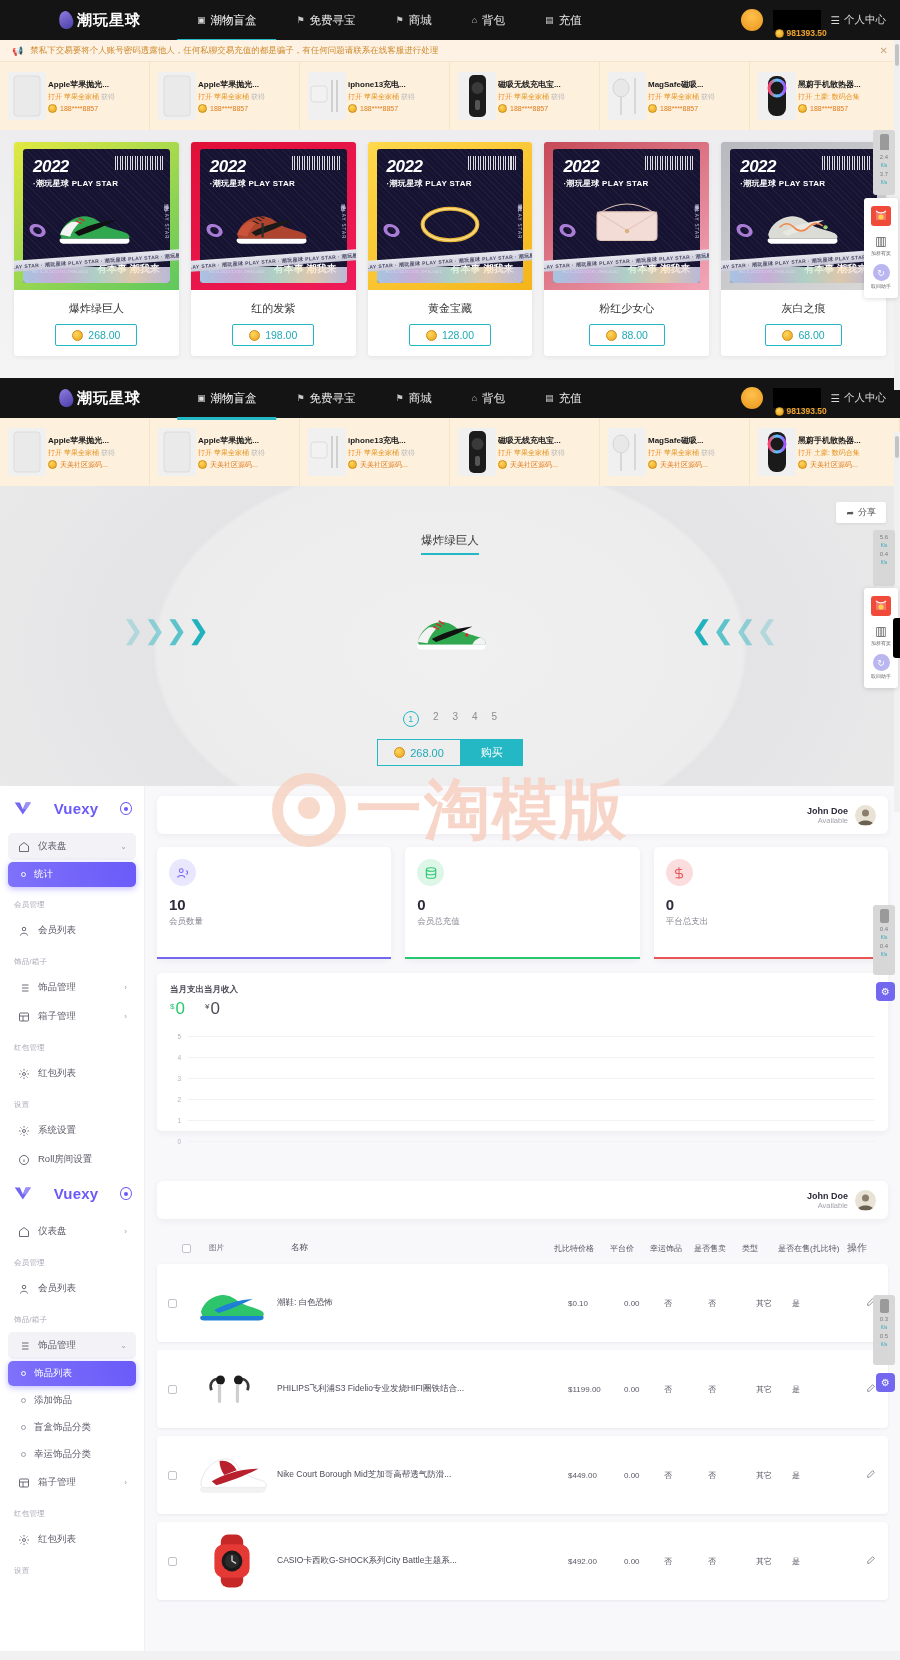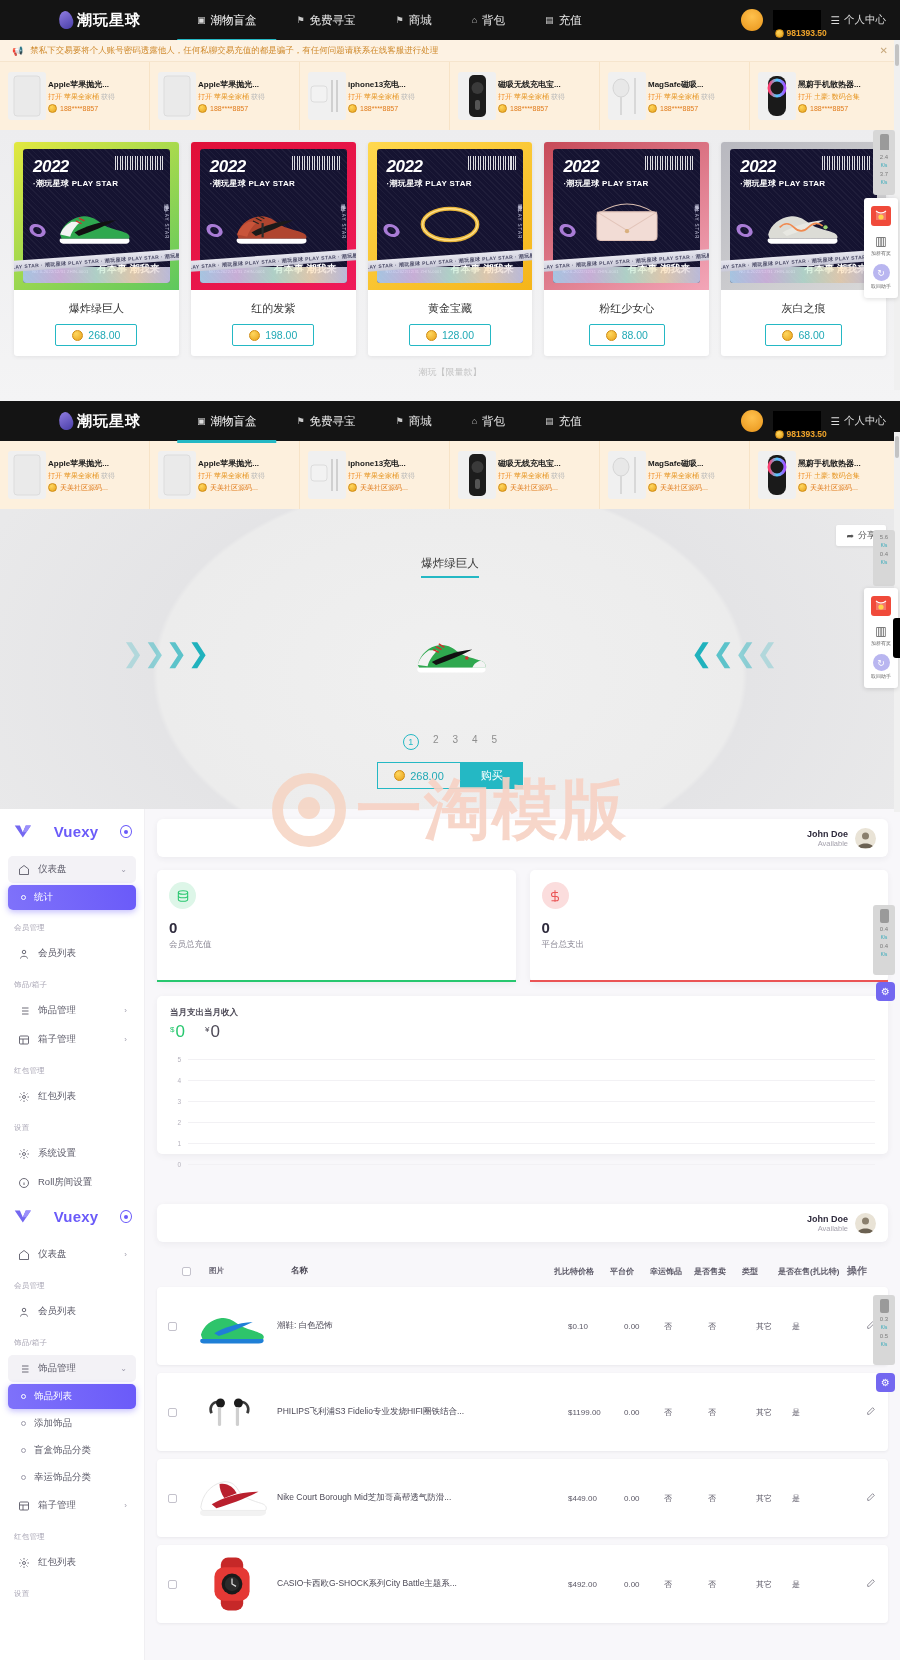--- a/index.html
+++ b/index.html
@@ -234,21 +234,21 @@
   .vx-cv.green { color:#28c76f; }
   .vx-cv.dark { color:#4d4a57; }
   .vx-plot { margin-top:9px; position:relative; height:105px; }
   .vx-row { display:flex; align-items:center; height:21px; }
   .vx-row .t { width:18px; font-size:6.5px; color:#b5b2bd; text-align:right; padding-right:7px;}
   .vx-row .l { flex:1; height:1px; background:#f2f1f4; }
 
   
   .vx-table-wrap { background:transparent; margin-top:13px; }
   .tbl-head {
-    display:flex; align-items:center; padding:9px 14px; font-size:7.5px; color:#6d6a78; font-weight:700;
+    display:flex; align-items:center; padding:9px 14px; font-size:7.5px; color:#6d6a78; font-weight:400;
   }
   .tbl-row {
     display:flex; align-items:center; background:#fff; border-radius:4px; margin-bottom:8px;
     box-shadow:0 1px 3px rgba(47,43,61,.07); height:78px;
   }
   .c-chk { width:30px; flex:none; display:flex; justify-content:center;}
   .chk { width:9px;height:9px;border:1px solid #c4c2cc; border-radius:2px; background:#fff; cursor:pointer;}
   .c-img { width:90px; flex:none; display:flex; justify-content:center; }
   .c-name { flex:1; font-size:8.5px; color:#4d4a57; padding-right:8px; overflow:hidden; white-space:nowrap; text-overflow:ellipsis;}
   .c-price { width:56px; flex:none; font-size:8px; color:#5b5866; }
@@ -583,21 +583,20 @@
       <div class="bb-tape">
               <span>PLAY STAR · 潮玩星球 PLAY STAR · 潮玩星球 PLAY STAR · 潮玩星球 PLAY STAR</span>
             </div>
     </div>
     <div class="bb-name">灰白之痕</div>
     <div class="bb-price-wrap">
       <span class="bb-price"><span class="coin"></span>68.00</span>
     </div>
   </div>
       </div>
-    <div class="bb-more">潮玩【限量款】</div>
   </div>
 </div>
 
 <div>
   <div class="navbar">
     <div class="nav-logo">
       <div class="nav-logo-mark"></div>
       <div class="nav-logo-text">潮玩星球</div>
     </div>
     <div class="nav-menu">
@@ -883,20 +882,31 @@
         <div class="vx-user-av">
           <svg viewBox="0 0 24 24" width="21" height="21">
               <circle cx="12" cy="9" r="4" fill="#8a7f6d"></circle>
               <path d="M3 23 C3 16 21 16 21 23 Z" fill="#6b6152"></path>
             </svg>
         </div>
       </div>
     </div>
 
     <div class="vx-stats" id="stats">
+  <div class="vx-stat p">
+    <div class="vx-stat-ic">
+            <svg width="14" height="14" viewBox="0 0 24 24" fill="none" stroke="currentColor" stroke-width="1.8">
+              <circle cx="9" cy="8" r="3.2"></circle>
+              <path d="M3 20 C3 15 15 15 15 20"></path>
+              <path d="M17 8a3 3 0 010 6"></path>
+            </svg>
+          </div>
+    <div class="vx-stat-val">10</div>
+    <div class="vx-stat-lbl">会员数量</div>
+  </div>
   <div class="vx-stat g">
     <div class="vx-stat-ic">
             <svg width="14" height="14" viewBox="0 0 24 24" fill="none" stroke="currentColor" stroke-width="1.8">
               <ellipse cx="12" cy="6" rx="8" ry="3"></ellipse>
               <path d="M4 6v12c0 1.7 3.6 3 8 3s8-1.3 8-3V6"></path>
               <path d="M4 12c0 1.7 3.6 3 8 3s8-1.3 8-3"></path>
             </svg>
           </div>
     <div class="vx-stat-val">0</div>
     <div class="vx-stat-lbl">会员总充值</div>

